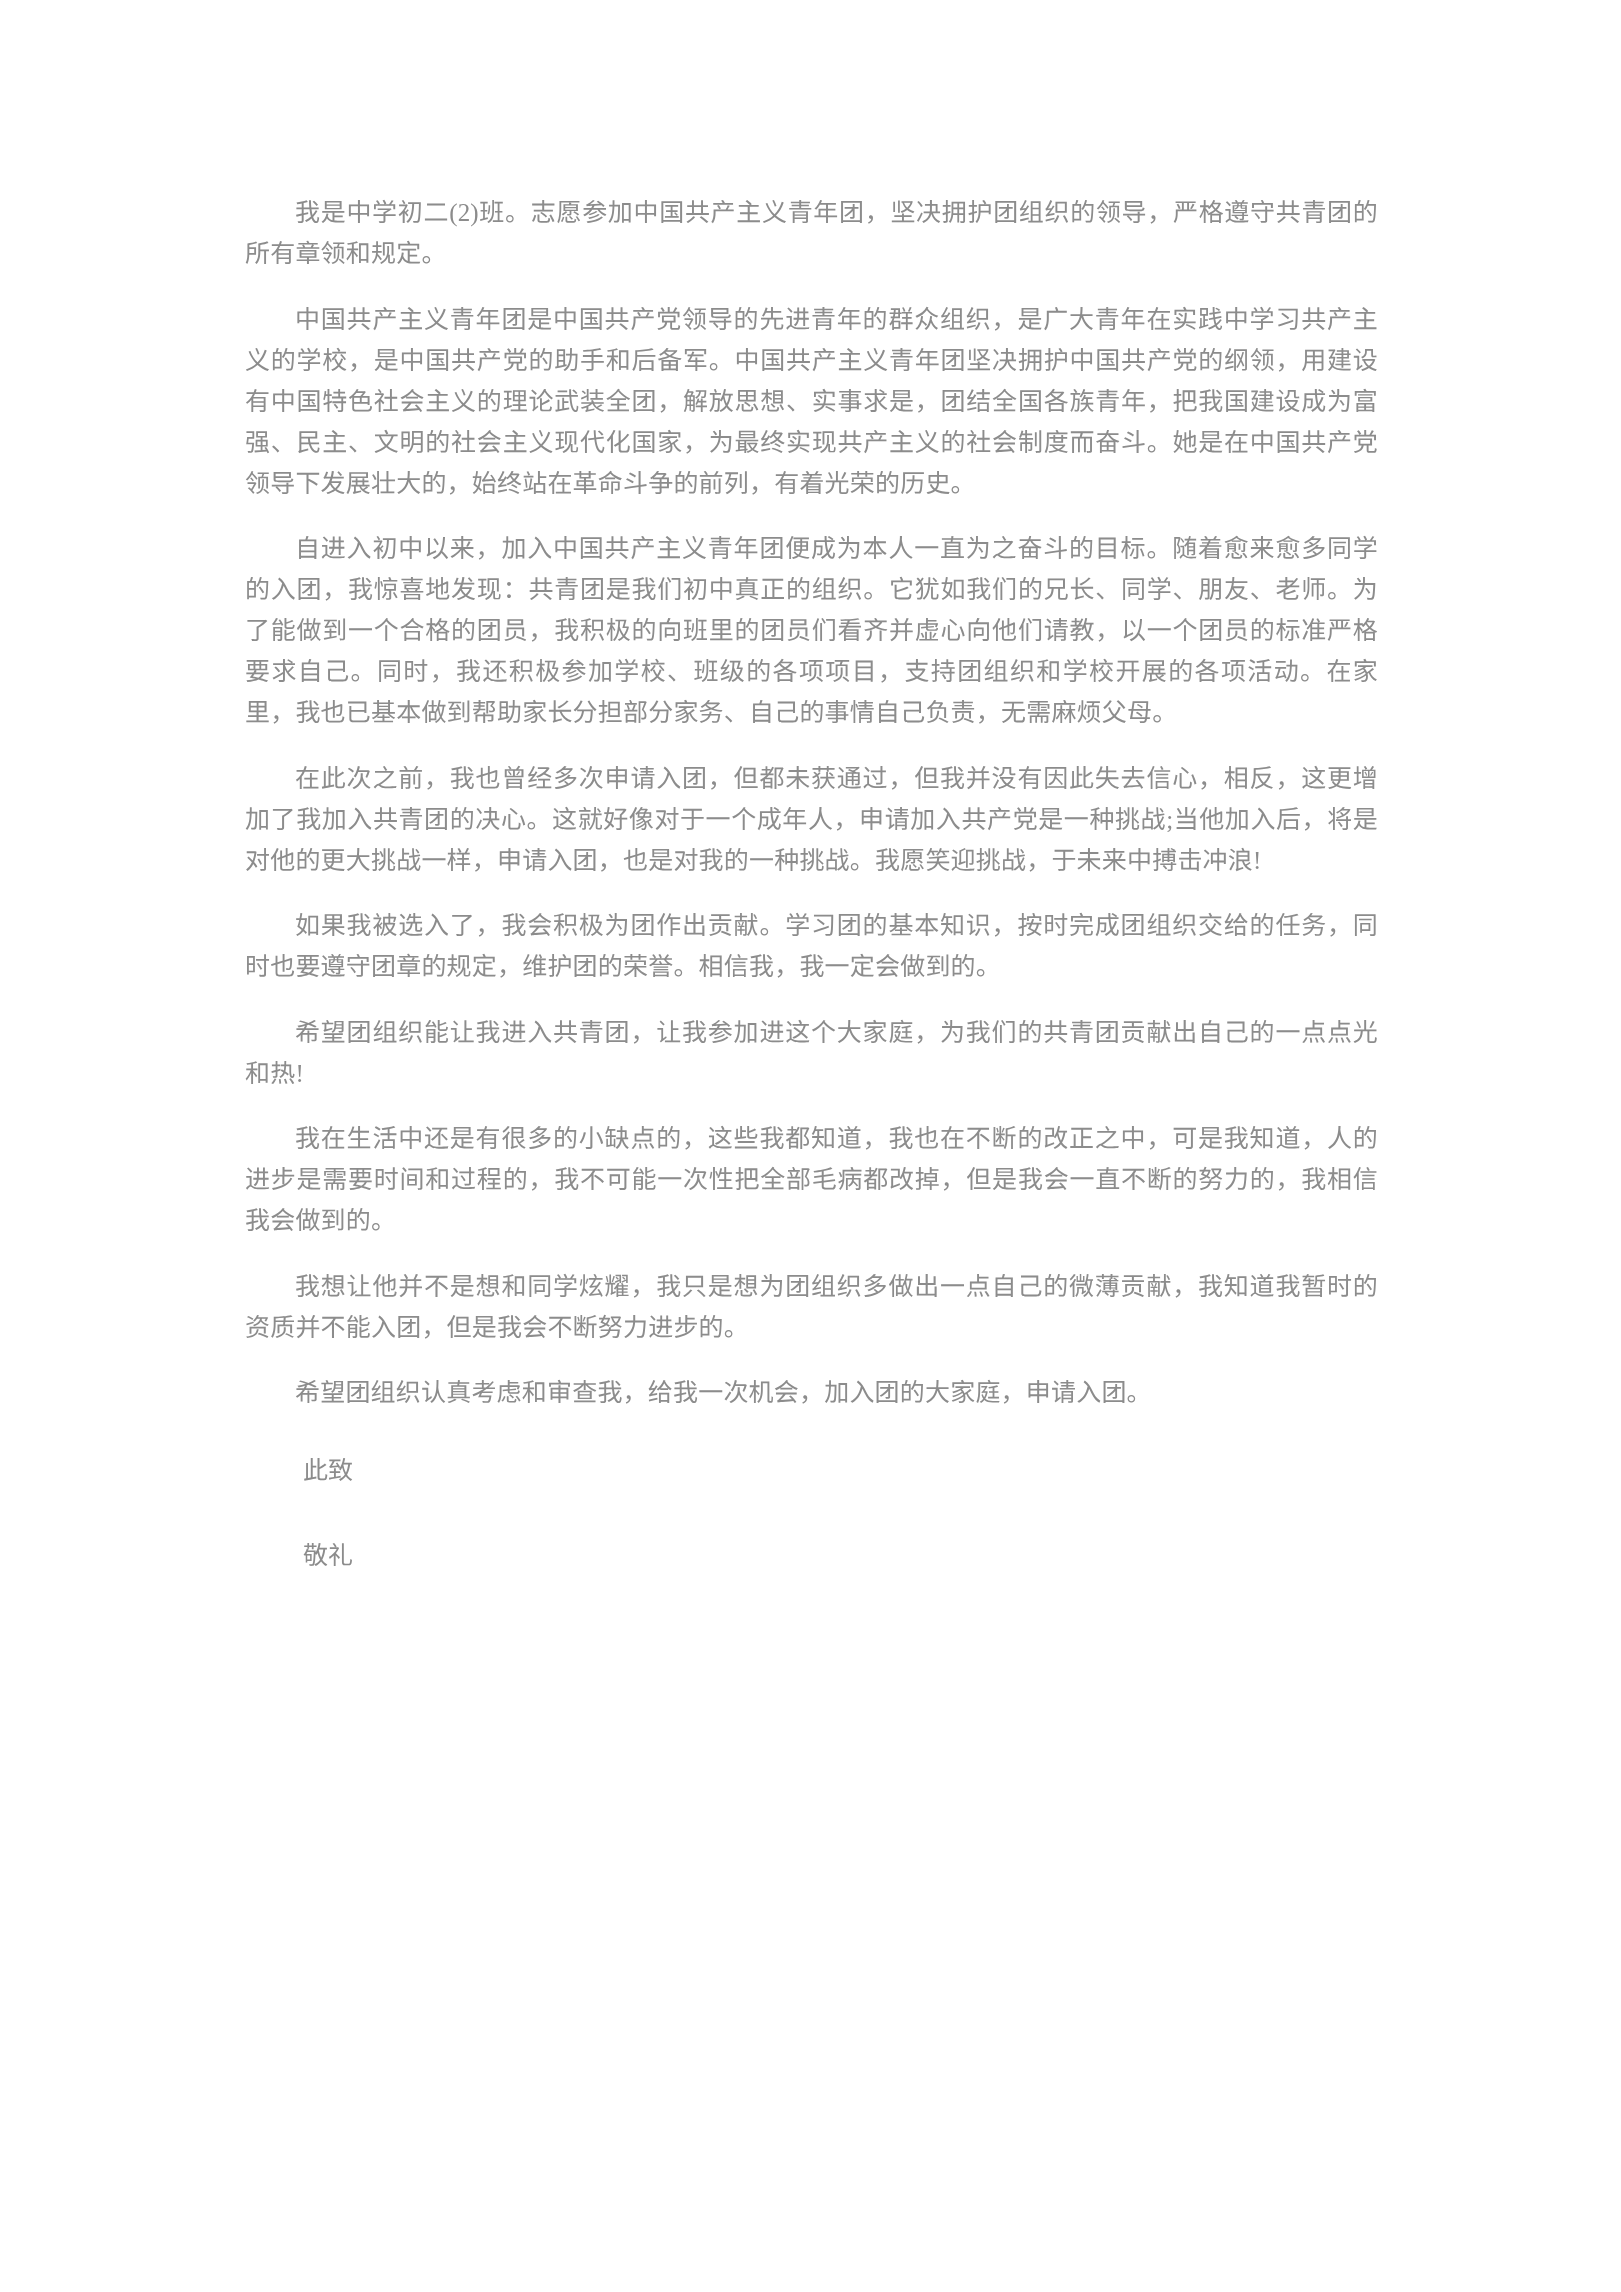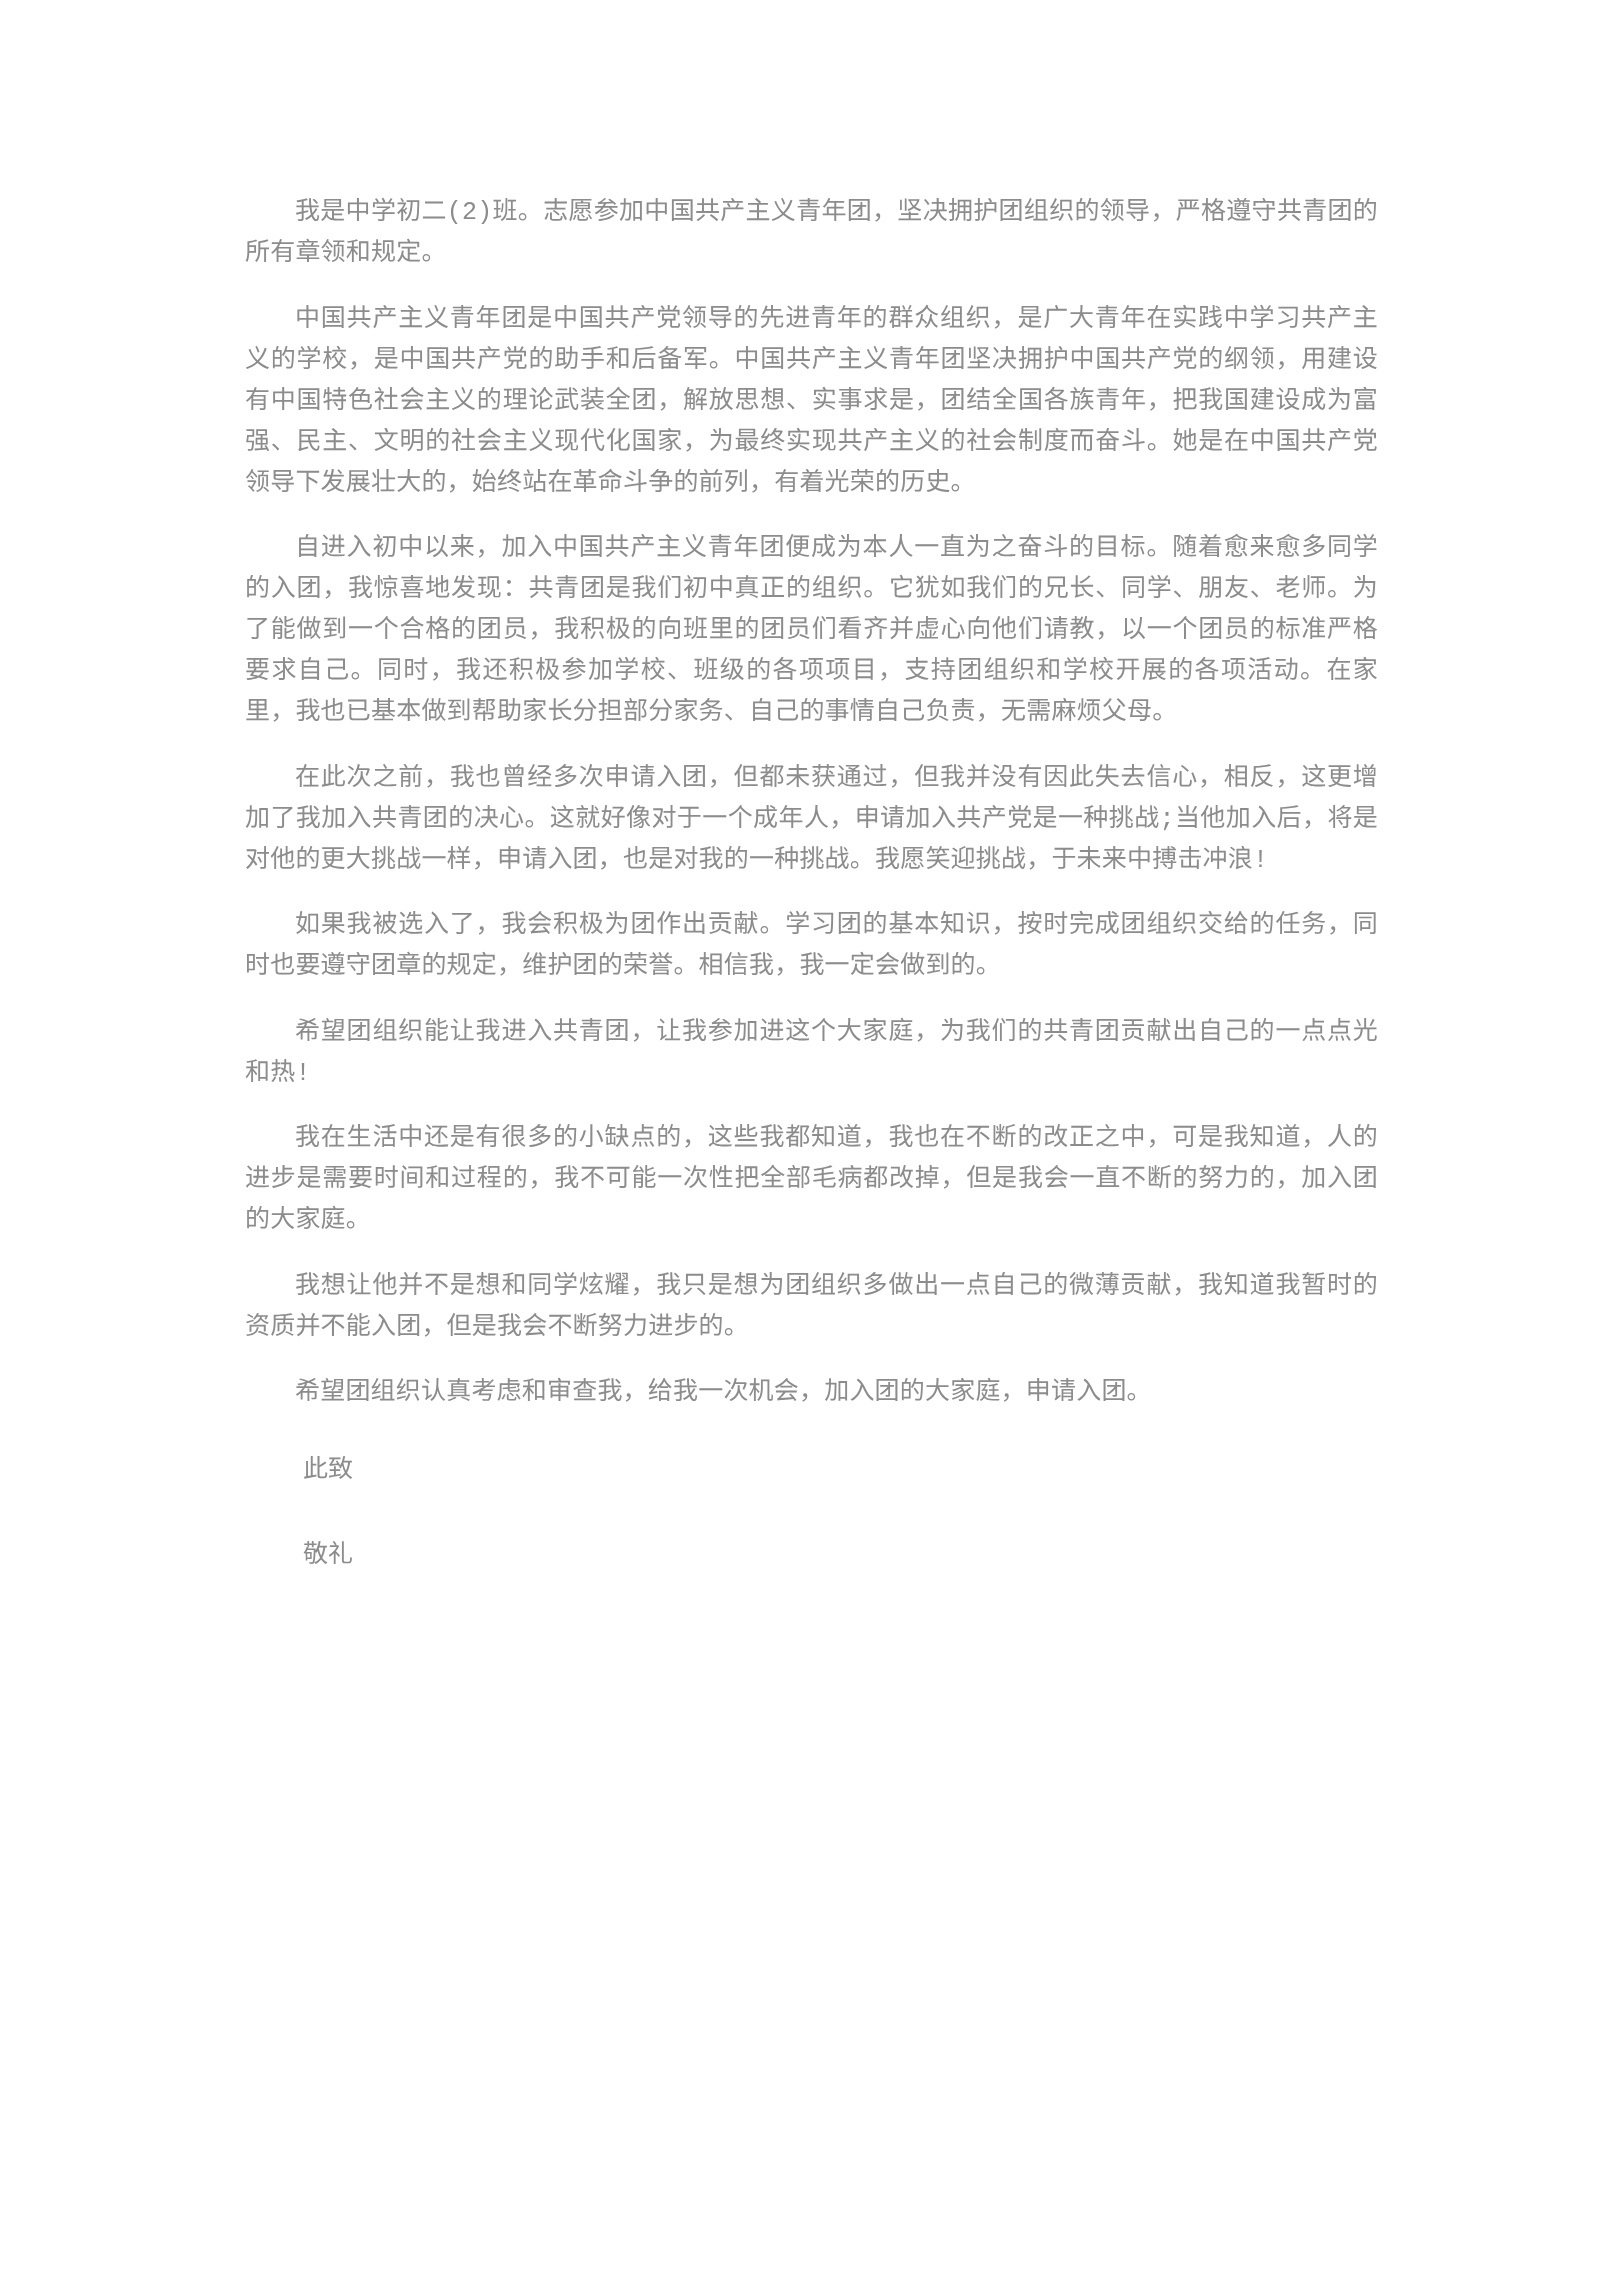--- a/index.html
+++ b/index.html
@@ -8,21 +8,21 @@
     padding: 0;
     background: #ffffff;
   }
   .page {
     position: relative;
     width: 1621px;
     height: 1789px;
     background: #ffffff;
     box-sizing: border-box;
     overflow: hidden;
-    font-family: Liberation Mono, monospace;
+    font-family: Liberation Serif, serif;
     padding-left: 47px;
   }
   .doc-body {
     position: absolute;
     left: 245px;
     top: 192px;
     width: 1133px;
   }
   .para {
     color: #8c8c8c;
@@ -69,21 +69,21 @@
 <div class="page">
 
   <div class="doc-body">
 
     <p class="para">我是中学初二(2)班。志愿参加中国共产主义青年团，坚决拥护团组织的领导，严格遵守共青团的所有章领和规定。</p>
     <p class="para">中国共产主义青年团是中国共产党领导的先进青年的群众组织，是广大青年在实践中学习共产主义的学校，是中国共产党的助手和后备军。中国共产主义青年团坚决拥护中国共产党的纲领，用建设有中国特色社会主义的理论武装全团，解放思想、实事求是，团结全国各族青年，把我国建设成为富强、民主、文明的社会主义现代化国家，为最终实现共产主义的社会制度而奋斗。她是在中国共产党领导下发展壮大的，始终站在革命斗争的前列，有着光荣的历史。</p>
     <p class="para">自进入初中以来，加入中国共产主义青年团便成为本人一直为之奋斗的目标。随着愈来愈多同学的入团，我惊喜地发现：共青团是我们初中真正的组织。它犹如我们的兄长、同学、朋友、老师。为了能做到一个合格的团员，我积极的向班里的团员们看齐并虚心向他们请教，以一个团员的标准严格要求自己。同时，我还积极参加学校、班级的各项项目，支持团组织和学校开展的各项活动。在家里，我也已基本做到帮助家长分担部分家务、自己的事情自己负责，无需麻烦父母。</p>
     <p class="para">在此次之前，我也曾经多次申请入团，但都未获通过，但我并没有因此失去信心，相反，这更增加了我加入共青团的决心。这就好像对于一个成年人，申请加入共产党是一种挑战;当他加入后，将是对他的更大挑战一样，申请入团，也是对我的一种挑战。我愿笑迎挑战，于未来中搏击冲浪!</p>
     <p class="para">如果我被选入了，我会积极为团作出贡献。学习团的基本知识，按时完成团组织交给的任务，同时也要遵守团章的规定，维护团的荣誉。相信我，我一定会做到的。</p>
     <p class="para">希望团组织能让我进入共青团，让我参加进这个大家庭，为我们的共青团贡献出自己的一点点光和热!</p>
-    <p class="para">我在生活中还是有很多的小缺点的，这些我都知道，我也在不断的改正之中，可是我知道，人的进步是需要时间和过程的，我不可能一次性把全部毛病都改掉，但是我会一直不断的努力的，加入团的大家庭。</p>
+    <p class="para">我在生活中还是有很多的小缺点的，这些我都知道，我也在不断的改正之中，可是我知道，人的进步是需要时间和过程的，我不可能一次性把全部毛病都改掉，但是我会一直不断的努力的，我相信我会做到的。</p>
     <p class="para">我想让他并不是想和同学炫耀，我只是想为团组织多做出一点自己的微薄贡献，我知道我暂时的资质并不能入团，但是我会不断努力进步的。</p>
     <p class="para">希望团组织认真考虑和审查我，给我一次机会，加入团的大家庭，申请入团。</p>
 
     <p class="closing closing-cizhi">此致</p>
     <p class="closing closing-jingli">敬礼</p>
 
   </div>
 
   <div class="sign-block">
     <p class="sign-line sign-applicant">申请人：</p>

